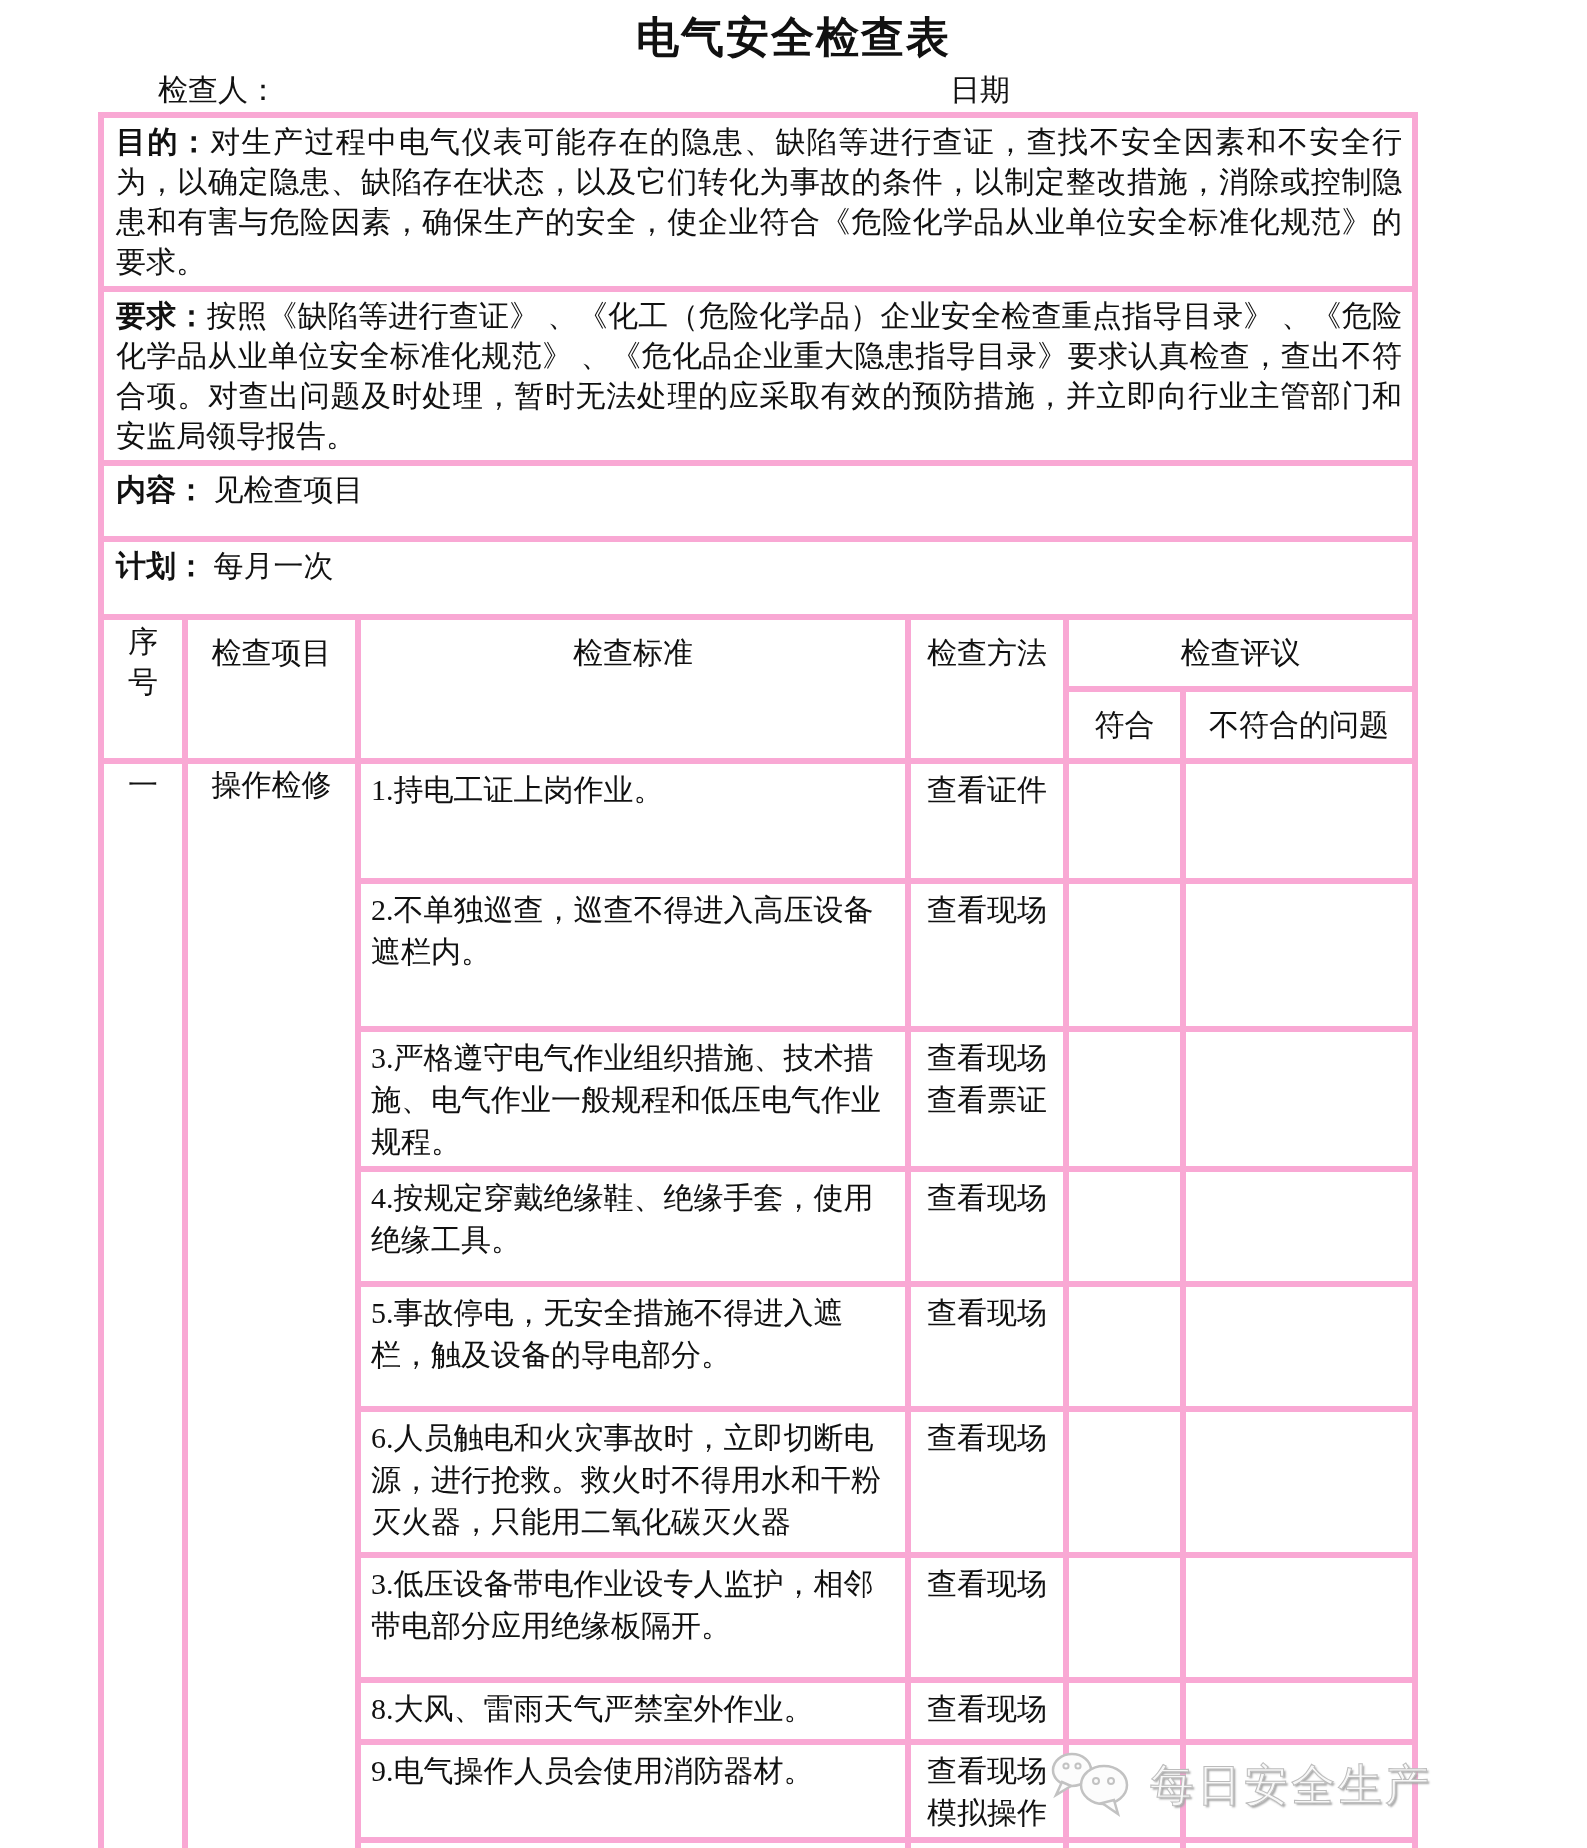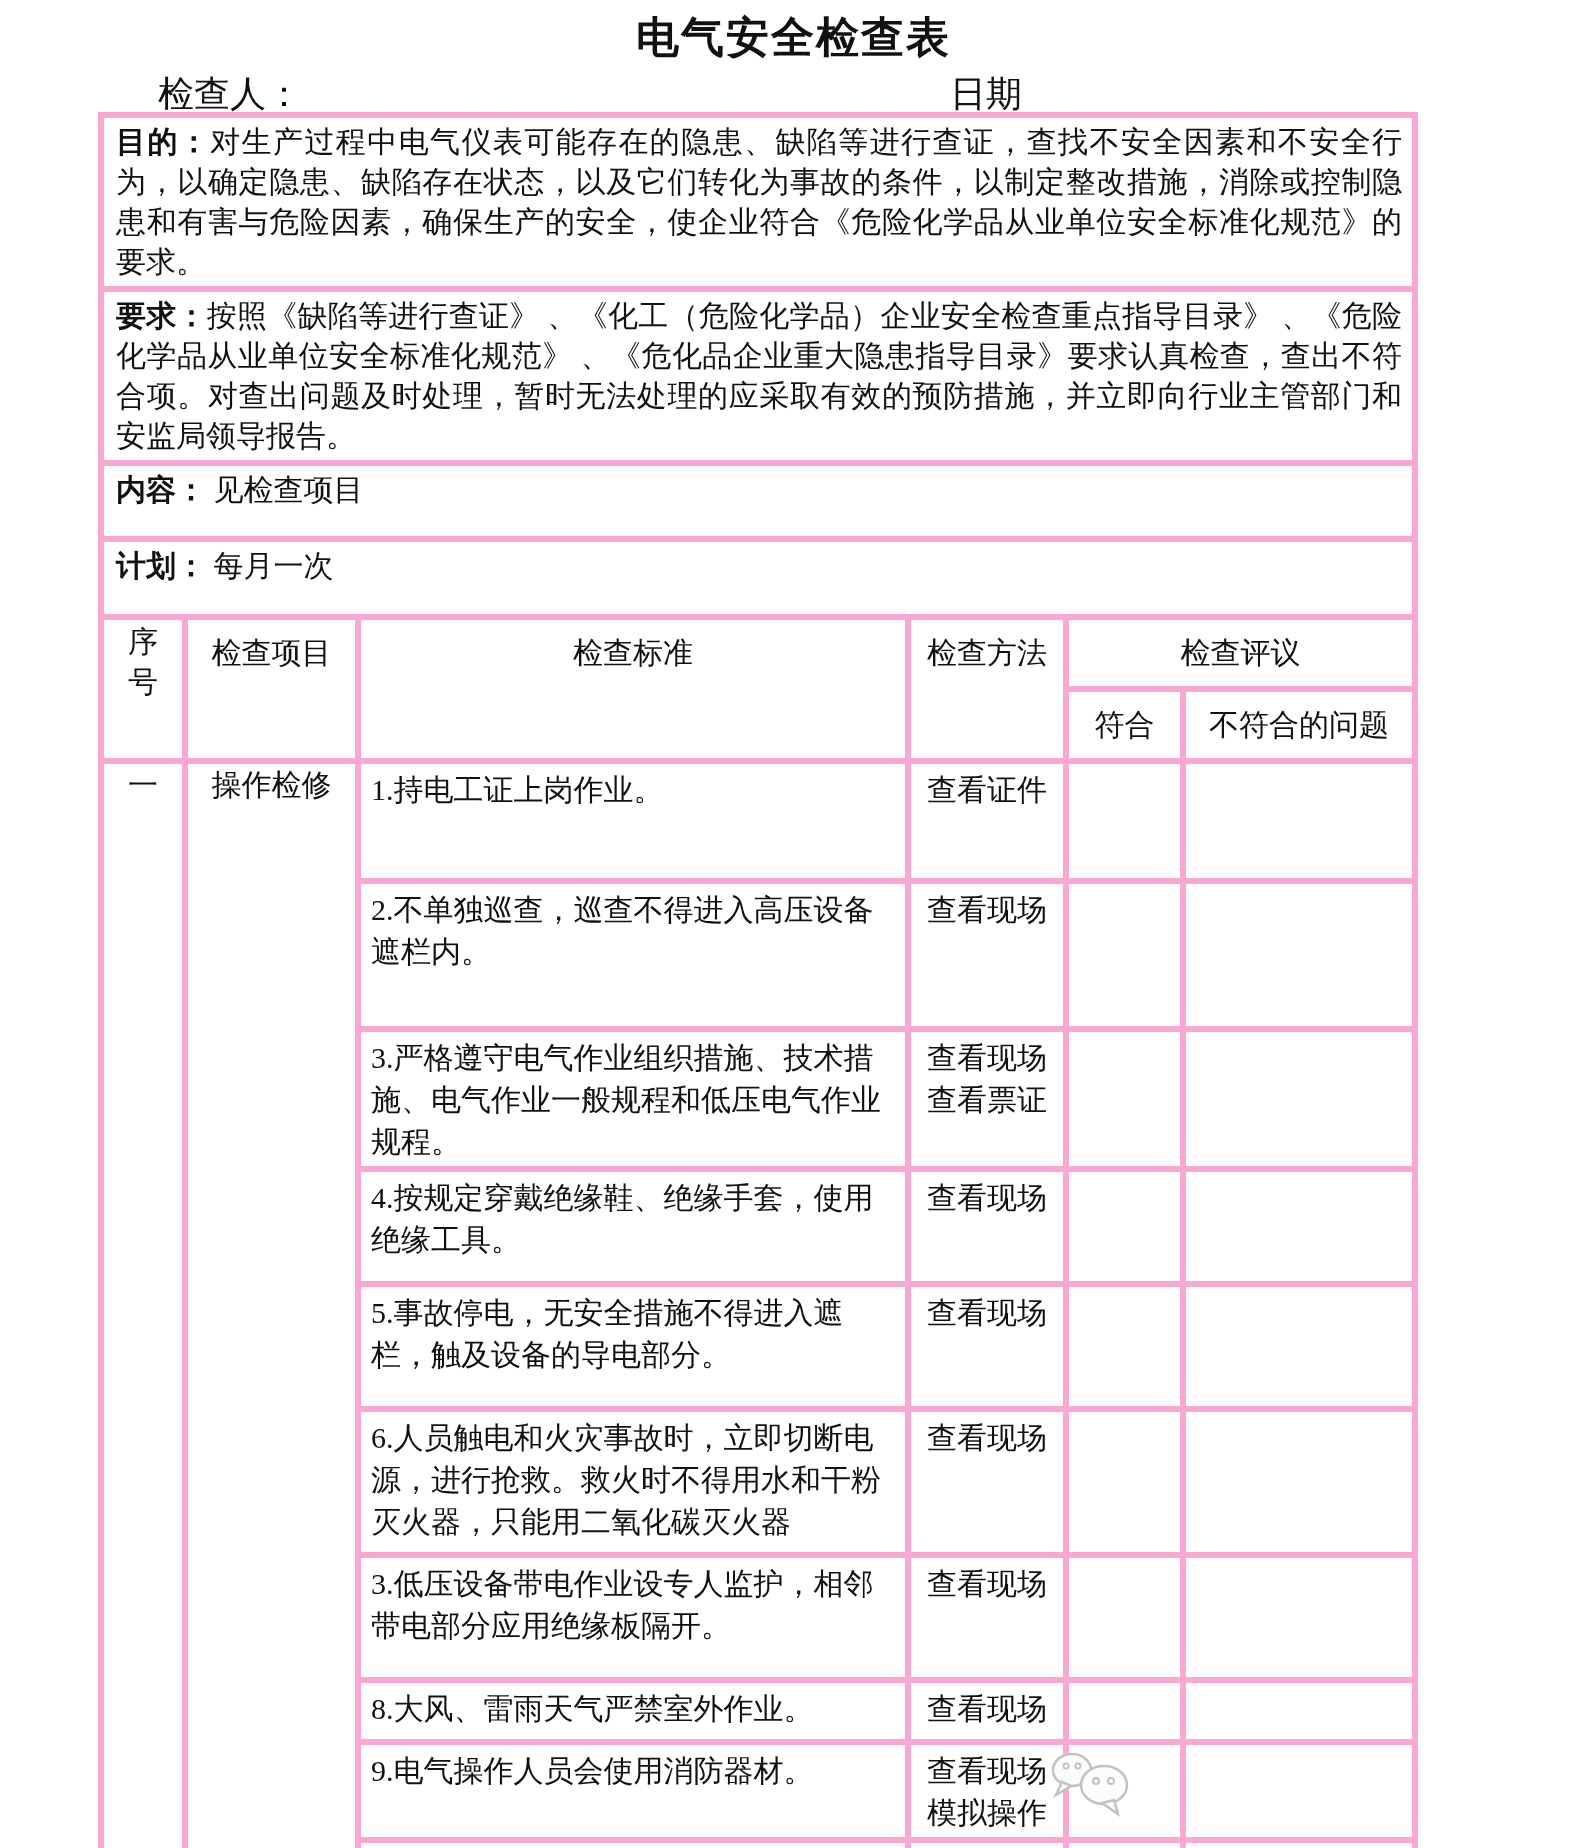--- a/index.html
+++ b/index.html
@@ -8,21 +8,21 @@
     background:#ffffff;color:#111;
     font-family:"Liberation Serif","DejaVu Serif",serif;
     position:relative;overflow:hidden;
   }
   .title{
     text-align:center;font-size:43px;font-weight:bold;
     margin-top:8px;line-height:60px;letter-spacing:2px;
   }
   .subline{
     position:relative;height:44px;width:1314px;margin-left:98px;
-    font-size:36px;
+    font-size:30px;
   }
   .subline .insp{position:absolute;left:60px;top:2px;}
   .subline .date{position:absolute;left:852px;top:2px;}
 
   table.doc{
     border-collapse:collapse;table-layout:fixed;
     margin-left:98px;width:1314px;
     border:3px solid #1c1c1c;
   }
   table.doc td{
@@ -203,13 +203,14 @@
         <path d="M68 52 L72 66 L56 55 Z"></path>
       </g>
       <g fill="none" stroke="#c2c2c2" stroke-width="2">
         <circle cx="20" cy="18" r="2.6"></circle>
         <circle cx="32" cy="18" r="2.6"></circle>
         <circle cx="50" cy="33" r="3"></circle>
         <circle cx="65" cy="33" r="3"></circle>
       </g>
     </svg>
   </span>
+  <span class="wm-text">每日安全生产</span>
 </div>
 
 </body></html>

